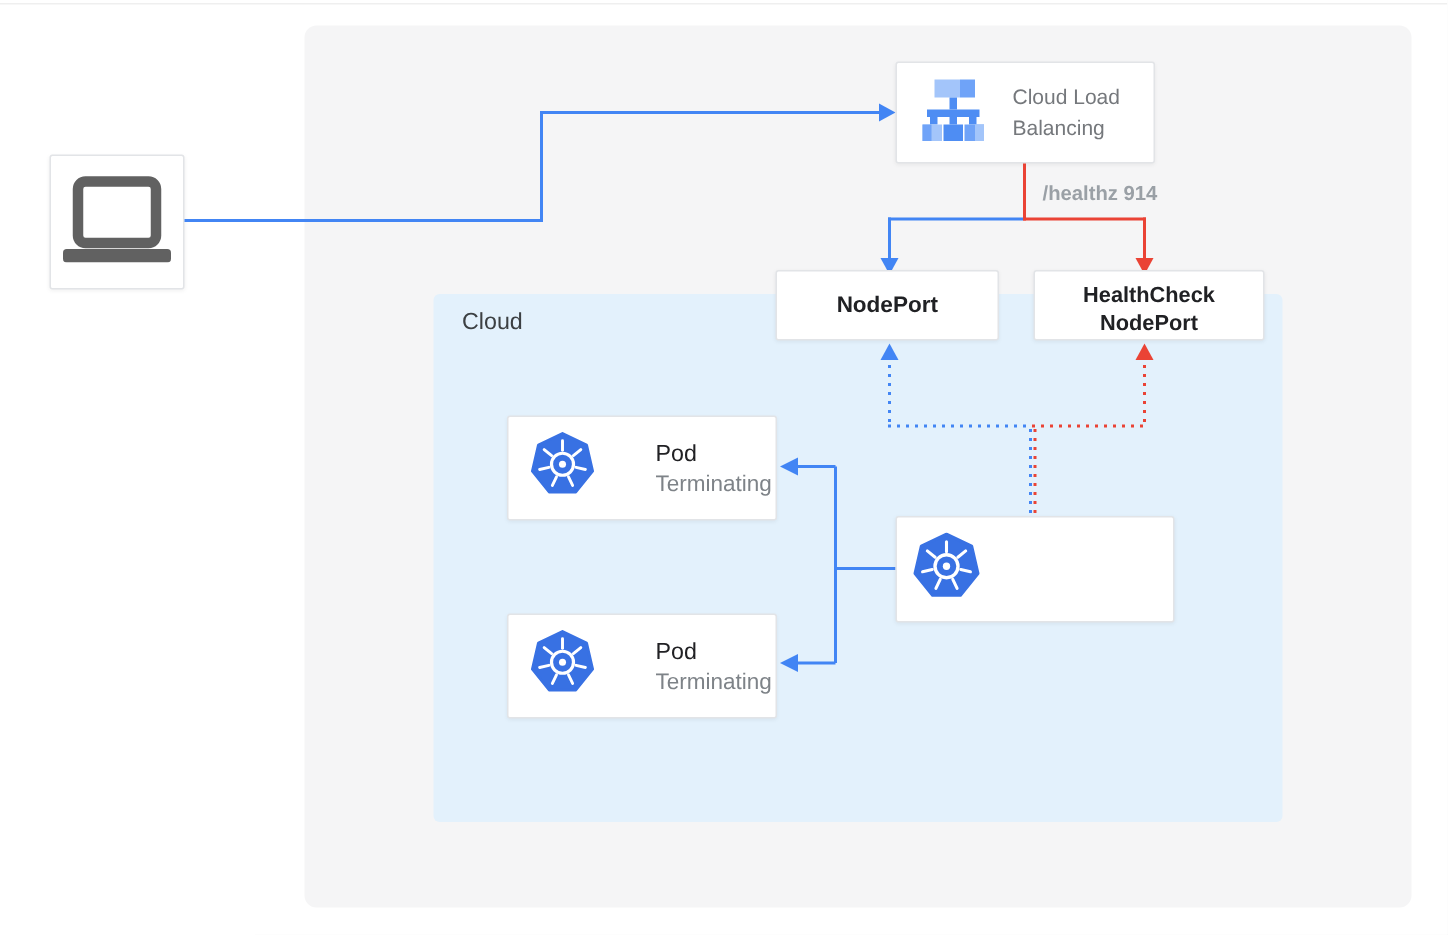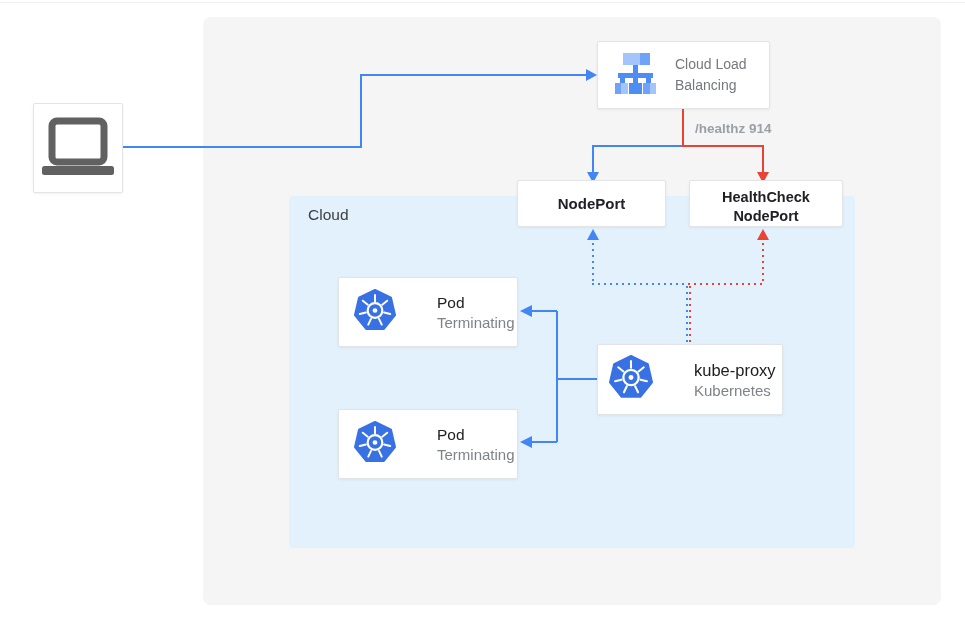--- a/index.html
+++ b/index.html
@@ -175,19 +175,15 @@
           <line x1="22" y1="12.5" x2="22" y2="6"></line>
           <line x1="29.4" y1="16.1" x2="34.5" y2="12"></line>
           <line x1="31.3" y1="24.1" x2="37.6" y2="25.6"></line>
           <line x1="26.1" y1="30.6" x2="28.9" y2="36.4"></line>
           <line x1="17.9" y1="30.6" x2="15.1" y2="36.4"></line>
           <line x1="12.7" y1="24.1" x2="6.4" y2="25.6"></line>
           <line x1="14.6" y1="16.1" x2="9.5" y2="12"></line>
         </g>
       </svg>
     </span>
-    <div class="node-text">
-      <div class="kp-title">kube-proxy</div>
-      <div class="kp-sub">Kubernetes</div>
-    </div>
   </div>
 
 </div>
 
 </body></html>

